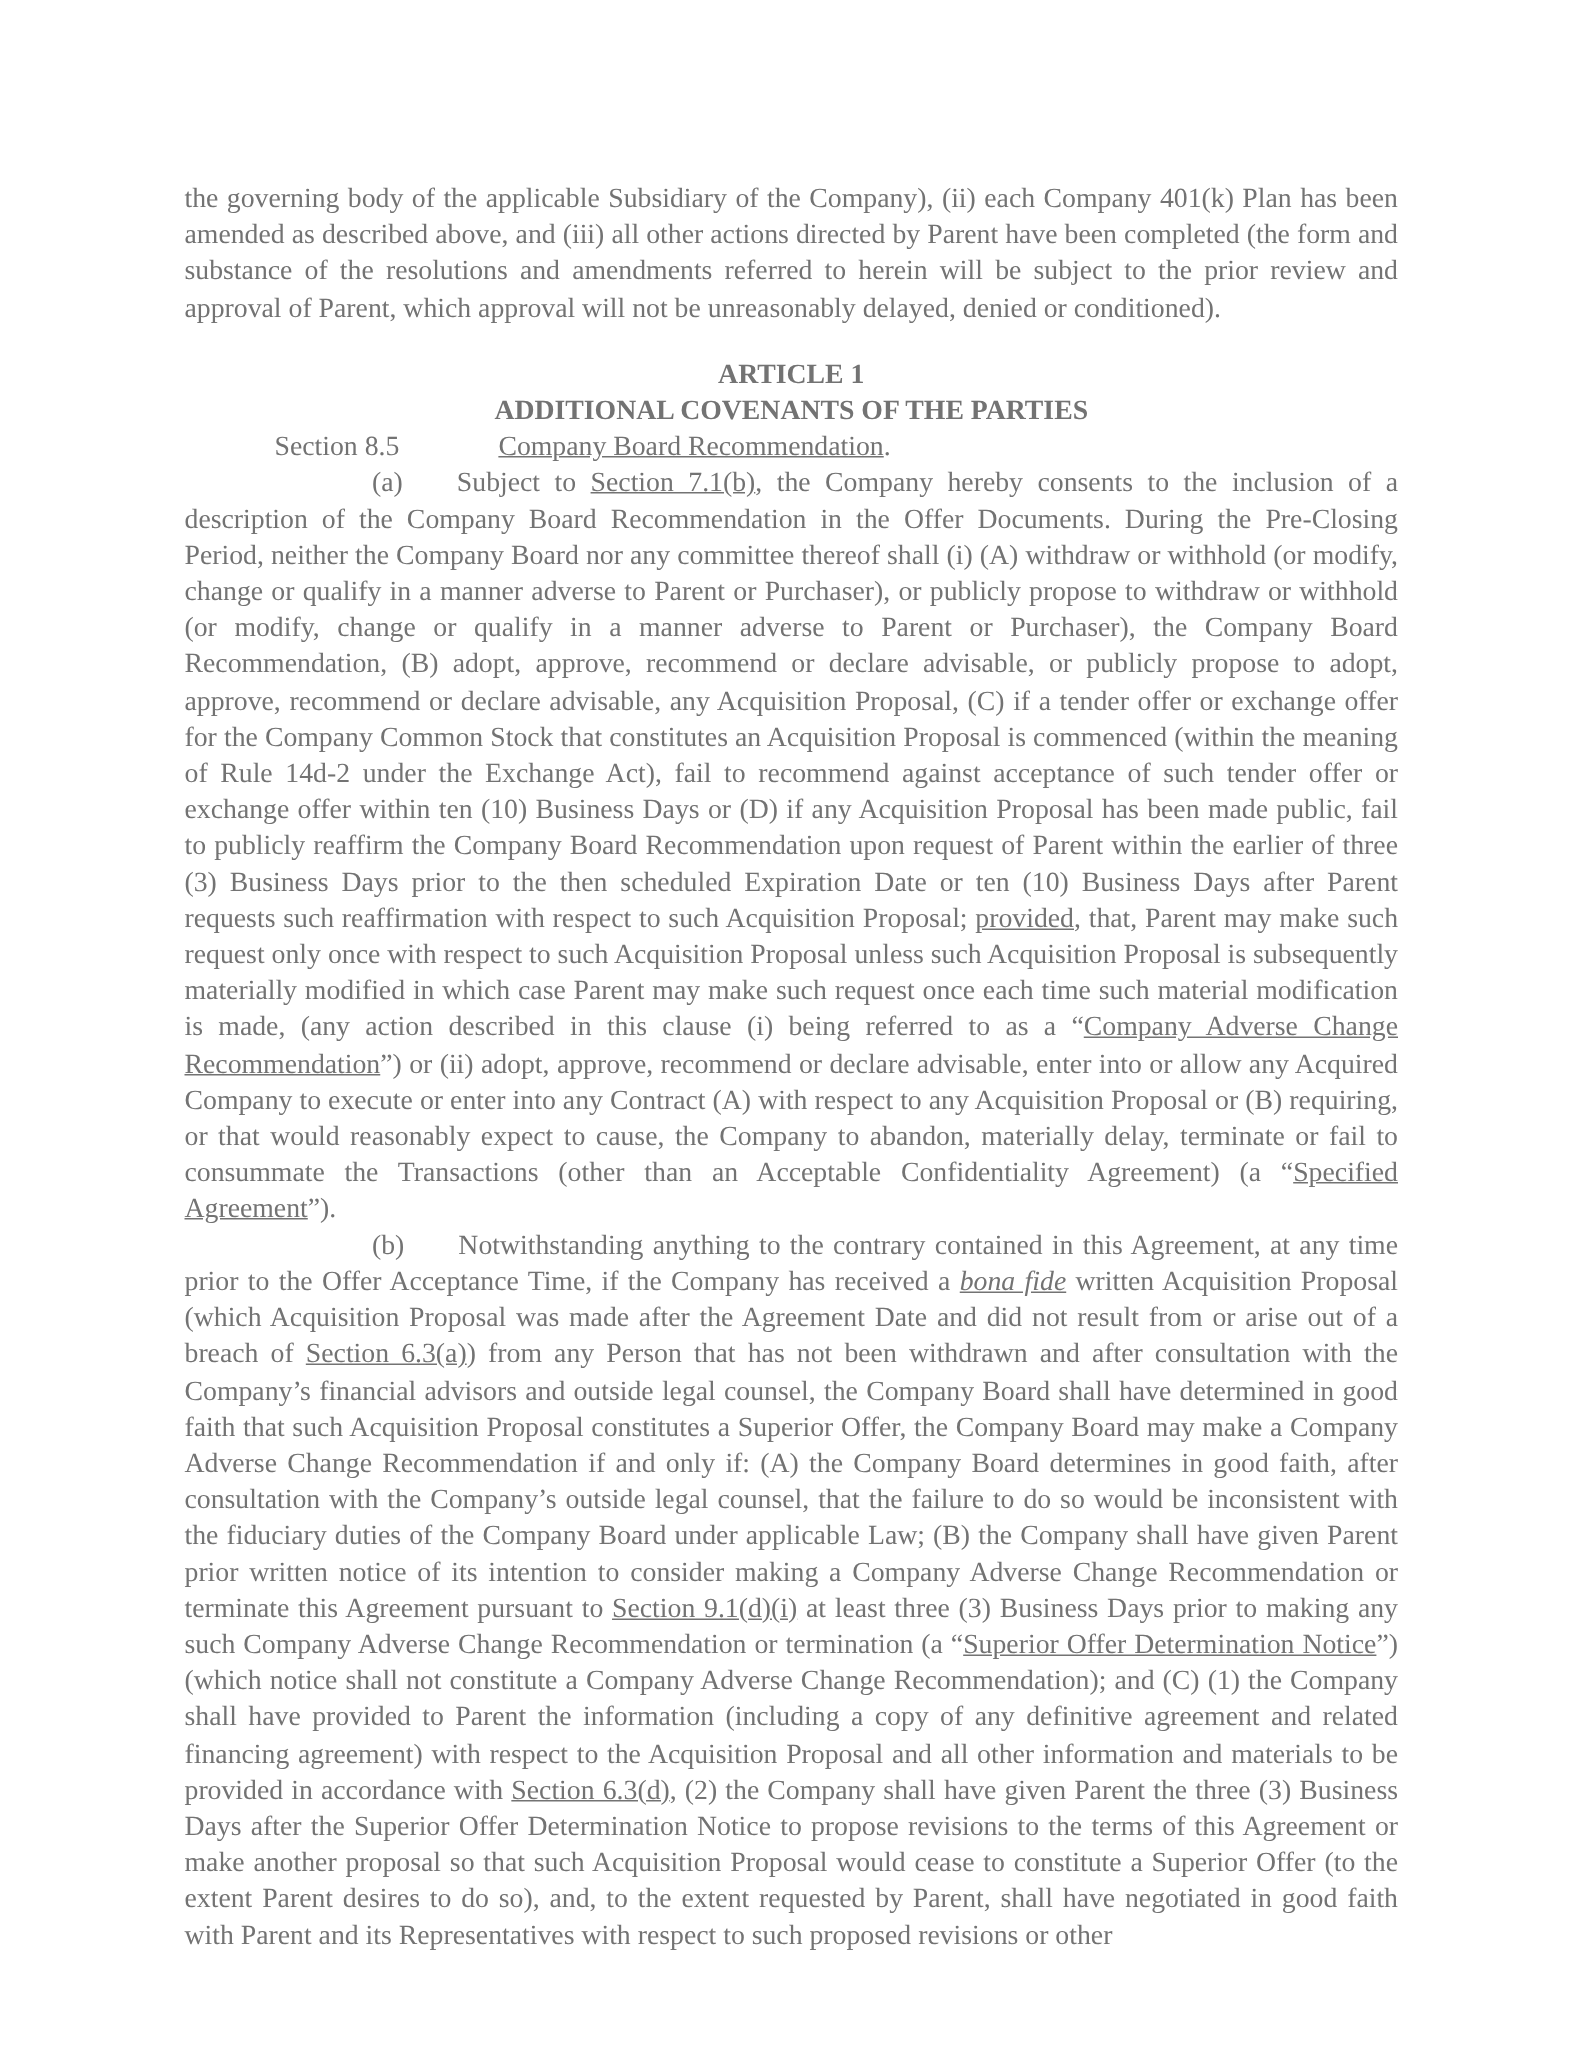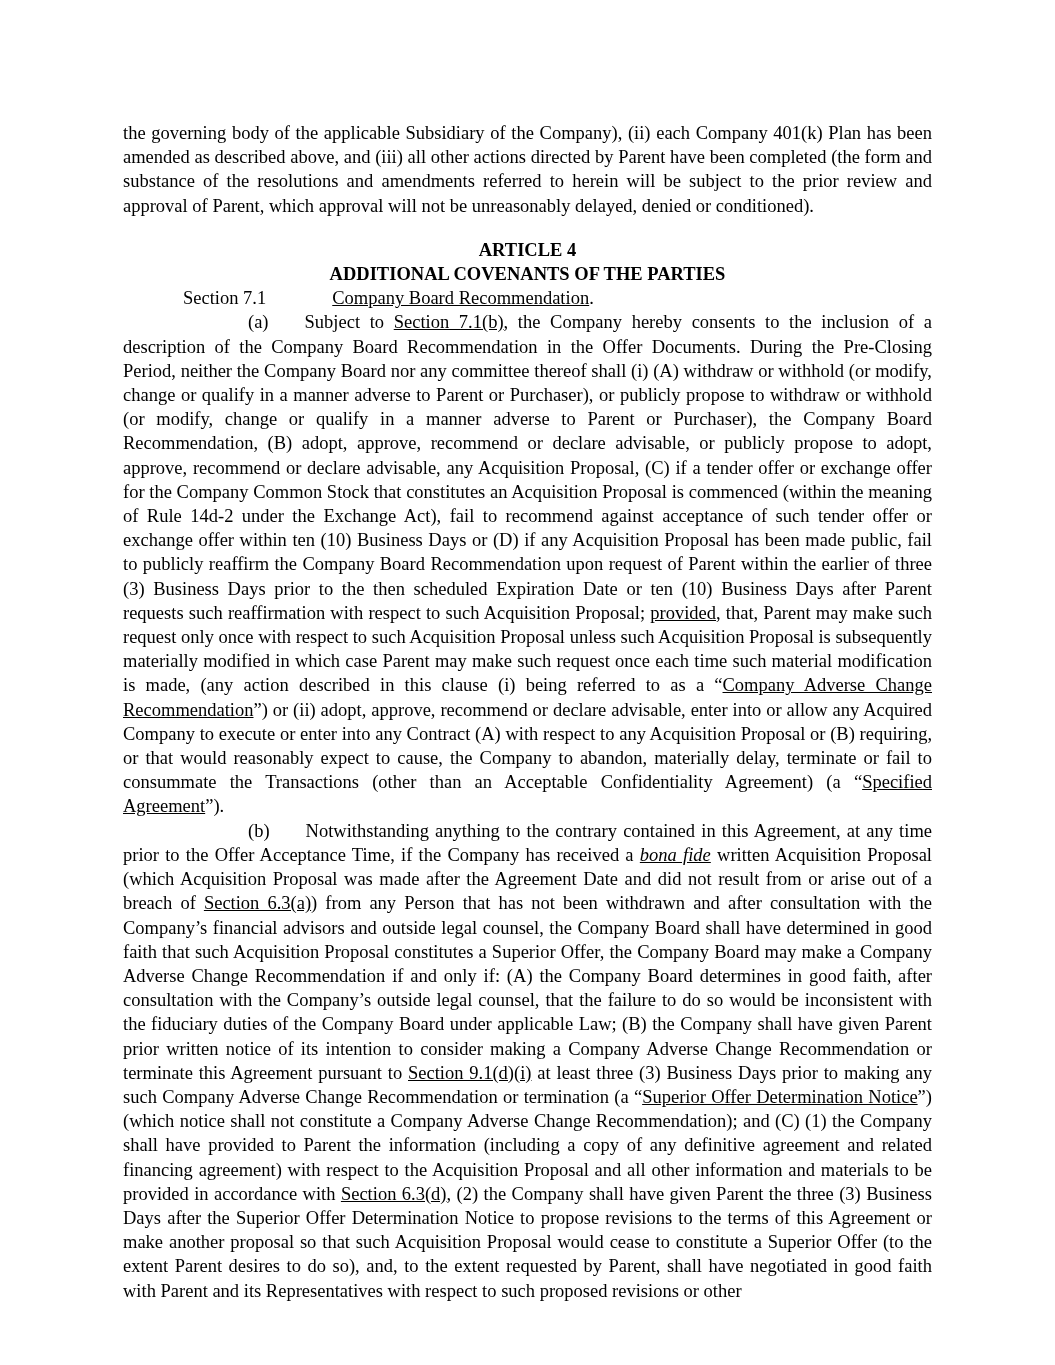--- a/index.html
+++ b/index.html
@@ -6,21 +6,21 @@
     margin: 0;
     padding: 0;
     background: #ffffff;
   }
   .page {
     position: relative;
     width: 1055px;
     height: 1365px;
     margin: 0 auto;
     background: #ffffff;
-    color: #000000;
+    color: #737373;
     font-family: "Liberation Serif", "DejaVu Serif", serif;
     font-size: 18.5px;
     line-height: 24.2px;
     overflow: hidden;
   }
   .doc {
     padding: 121px 123px 0 123px;
   }
   p.body {
     margin: 0;
@@ -50,25 +50,25 @@
 </style>
 </head>
 <body>
 
 <div class="page">
   <div class="doc">
 
     <p class="body"><span class="">the governing body of the applicable Subsidiary of the Company), (ii) each Company 401(k) Plan has been amended as described above, and (iii) all other actions directed by Parent have been completed (the form and substance of the resolutions and amendments referred to herein will be subject to the prior review and approval of Parent, which approval will not be unreasonably delayed, denied or conditioned).</span></p>
 
     <div class="article-heading">
-      <div>ARTICLE 4</div>
+      <div>ARTICLE 1</div>
       <div>ADDITIONAL COVENANTS OF THE PARTIES</div>
     </div>
 
-    <p class="body section-line"><span class="tab" style="width: 60px;"></span><span class="">Section 7.1</span><span class="tab" style="width: 66px;"></span><span class="u">Company Board Recommendation</span><span class="">.</span></p>
+    <p class="body section-line"><span class="tab" style="width: 60px;"></span><span class="">Section 8.5</span><span class="tab" style="width: 66px;"></span><span class="u">Company Board Recommendation</span><span class="">.</span></p>
 
     <p class="body para-a"><span class="tab" style="width: 125px;"></span><span class="">(a)</span><span class="tab" style="width: 36px;"></span><span class="">Subject to </span><span class="u">Section 7.1(b)</span><span class="">, the Company hereby consents to the inclusion of a description of the Company Board Recommendation in the Offer Documents. During the Pre-Closing Period, neither the Company Board nor any committee thereof shall (i) (A) withdraw or withhold (or modify, change or qualify in a manner adverse to Parent or Purchaser), or publicly propose to withdraw or withhold (or modify, change or qualify in a manner adverse to Parent or Purchaser), the Company Board Recommendation, (B) adopt, approve, recommend or declare advisable, or publicly propose to adopt, approve, recommend or declare advisable, any Acquisition Proposal, (C) if a tender offer or exchange offer for the Company Common Stock that constitutes an Acquisition Proposal is commenced (within the meaning of Rule 14d-2 under the Exchange Act), fail to recommend against acceptance of such tender offer or exchange offer within ten (10) Business Days or (D) if any Acquisition Proposal has been made public, fail to publicly reaffirm the Company Board Recommendation upon request of Parent within the earlier of three (3) Business Days prior to the then scheduled Expiration Date or ten (10) Business Days after Parent requests such reaffirmation with respect to such Acquisition Proposal; </span><span class="u">provided</span><span class="">, that, Parent may make such request only once with respect to such Acquisition Proposal unless such Acquisition Proposal is subsequently materially modified in which case Parent may make such request once each time such material modification is made, (any action described in this clause (i) being referred to as a “</span><span class="u">Company Adverse Change Recommendation</span><span class="">”) or (ii) adopt, approve, recommend or declare advisable, enter into or allow any Acquired Company to execute or enter into any Contract (A) with respect to any Acquisition Proposal or (B) requiring, or that would reasonably expect to cause, the Company to abandon, materially delay, terminate or fail to consummate the Transactions (other than an Acceptable Confidentiality Agreement) (a “</span><span class="u">Specified Agreement</span><span class="">”).</span></p>
 
     <p class="body para-b"><span class="tab" style="width: 125px;"></span><span class="">(b)</span><span class="tab" style="width: 36px;"></span><span class="">Notwithstanding anything to the contrary contained in this Agreement, at any time prior to the Offer Acceptance Time, if the Company has received a </span><span class="i">bona fide</span><span class=""> written Acquisition Proposal (which Acquisition Proposal was made after the Agreement Date and did not result from or arise out of a breach of </span><span class="u">Section 6.3(a)</span><span class="">) from any Person that has not been withdrawn and after consultation with the Company’s financial advisors and outside legal counsel, the Company Board shall have determined in good faith that such Acquisition Proposal constitutes a Superior Offer, the Company Board may make a Company Adverse Change Recommendation if and only if: (A) the Company Board determines in good faith, after consultation with the Company’s outside legal counsel, that the failure to do so would be inconsistent with the fiduciary duties of the Company Board under applicable Law; (B) the Company shall have given Parent prior written notice of its intention to consider making a Company Adverse Change Recommendation or terminate this Agreement pursuant to </span><span class="u">Section 9.1(d)(i)</span><span class=""> at least three (3) Business Days prior to making any such Company Adverse Change Recommendation or termination (a “</span><span class="u">Superior Offer Determination Notice</span><span class="">”) (which notice shall not constitute a Company Adverse Change Recommendation); and (C) (1) the Company shall have provided to Parent the information (including a copy of any definitive agreement and related financing agreement) with respect to the Acquisition Proposal and all other information and materials to be provided in accordance with </span><span class="u">Section 6.3(d)</span><span class="">, (2) the Company shall have given Parent the three (3) Business Days after the Superior Offer Determination Notice to propose revisions to the terms of this Agreement or make another proposal so that such Acquisition Proposal would cease to constitute a Superior Offer (to the extent Parent desires to do so), and, to the extent requested by Parent, shall have negotiated in good faith with Parent and its Representatives with respect to such proposed revisions or other</span></p>
 
   </div>
 
 </div>
 
 </body></html>

